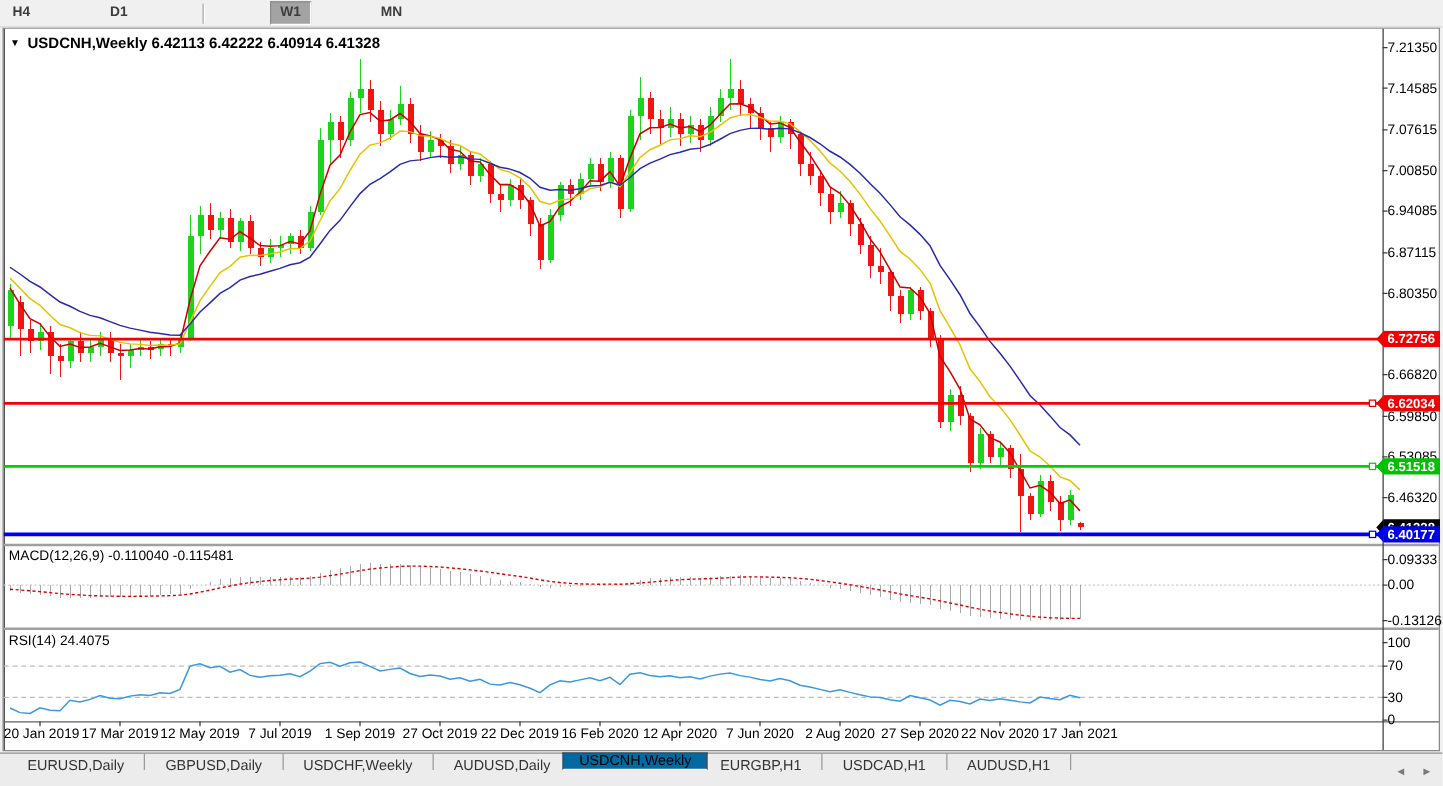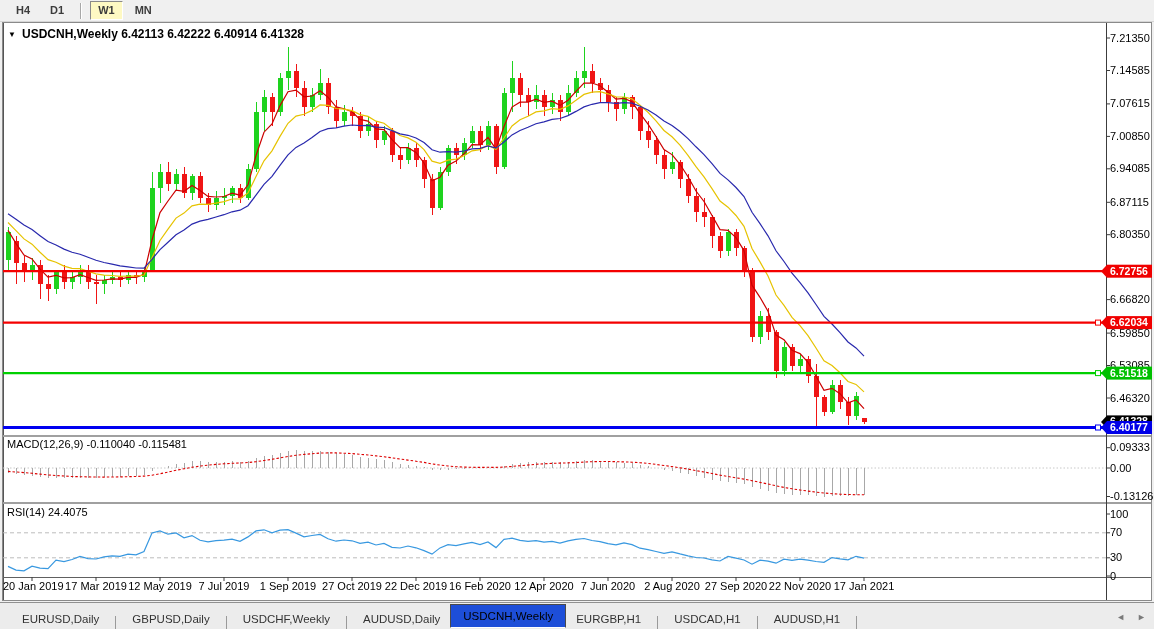--- a/index.html
+++ b/index.html
@@ -1,34 +1,34 @@
 <!DOCTYPE html>
 <html><head>
 <meta charset="utf-8">
 <style>
   html,body{margin:0;padding:0;width:1154px;height:629px;overflow:hidden;
     background:#f0f0f0;font-family:"Liberation Sans",sans-serif;}
   #app{position:relative;width:1154px;height:629px;}
   
   #toolbar{position:absolute;left:0;top:0;width:1154px;height:22px;
     background:#f0f0f0;border-bottom:1px solid #d6d6d6;
-    display:flex;align-items:center;padding-left:6px;box-sizing:border-box;}
+    display:flex;align-items:center;padding-left:0;box-sizing:border-box;gap:44px;}
   .tf-btn{font-size:11px;font-weight:600;color:#3c3c3c;padding:2px 7px;margin:0 2px;
     border:1px solid transparent;cursor:default;line-height:13px;}
-  .tf-btn.active{background:#fef9c3;border-color:#8a8a8a #ffffff #ffffff #8a8a8a;}
+  .tf-btn.active{background:#a3a3a3;border-color:#8a8a8a #ffffff #ffffff #8a8a8a;}
   .tf-sep{width:1px;height:16px;background:#a8a8a8;border-right:1px solid #fff;margin:0 6px;}
   
   #chartsvg{position:absolute;left:0;top:22px;}
   
   #tabbar{position:absolute;left:0;top:602px;width:1154px;height:27px;
-    background:#ececec;border-top:1px solid #909090;display:flex;align-items:flex-end;
+    background:#ececec;border-top:1px solid #909090;display:flex;align-items:flex-start;
     padding-left:12px;box-sizing:border-box;}
   .tab{font-size:11.5px;color:#333;padding:4px 10px;white-space:nowrap;cursor:default;}
-  .tab.active{background:#1d4ed8;border:1px solid #4a4a4a;border-bottom:1px solid #fff;
-    position:relative;top:-1px;color:#000;padding:5px 12px;}
+  .tab.active{background:#0369a1;border:1px solid #4a4a4a;border-bottom:1px solid #fff;
+    position:relative;top:-1px;color:#000;padding:0 12px;}
   .tab-sep{width:1px;height:13px;background:#9a9a9a;margin:0 6px;flex:none;}
   #tab-arrows{position:absolute;right:8px;top:0;height:27px;display:flex;
     align-items:center;gap:12px;color:#7a7a7a;font-size:9px;}
   #tab-arrows span{cursor:default;}
 </style>
 </head>
 <body>
 
 <div id="app">
   <div id="toolbar">

